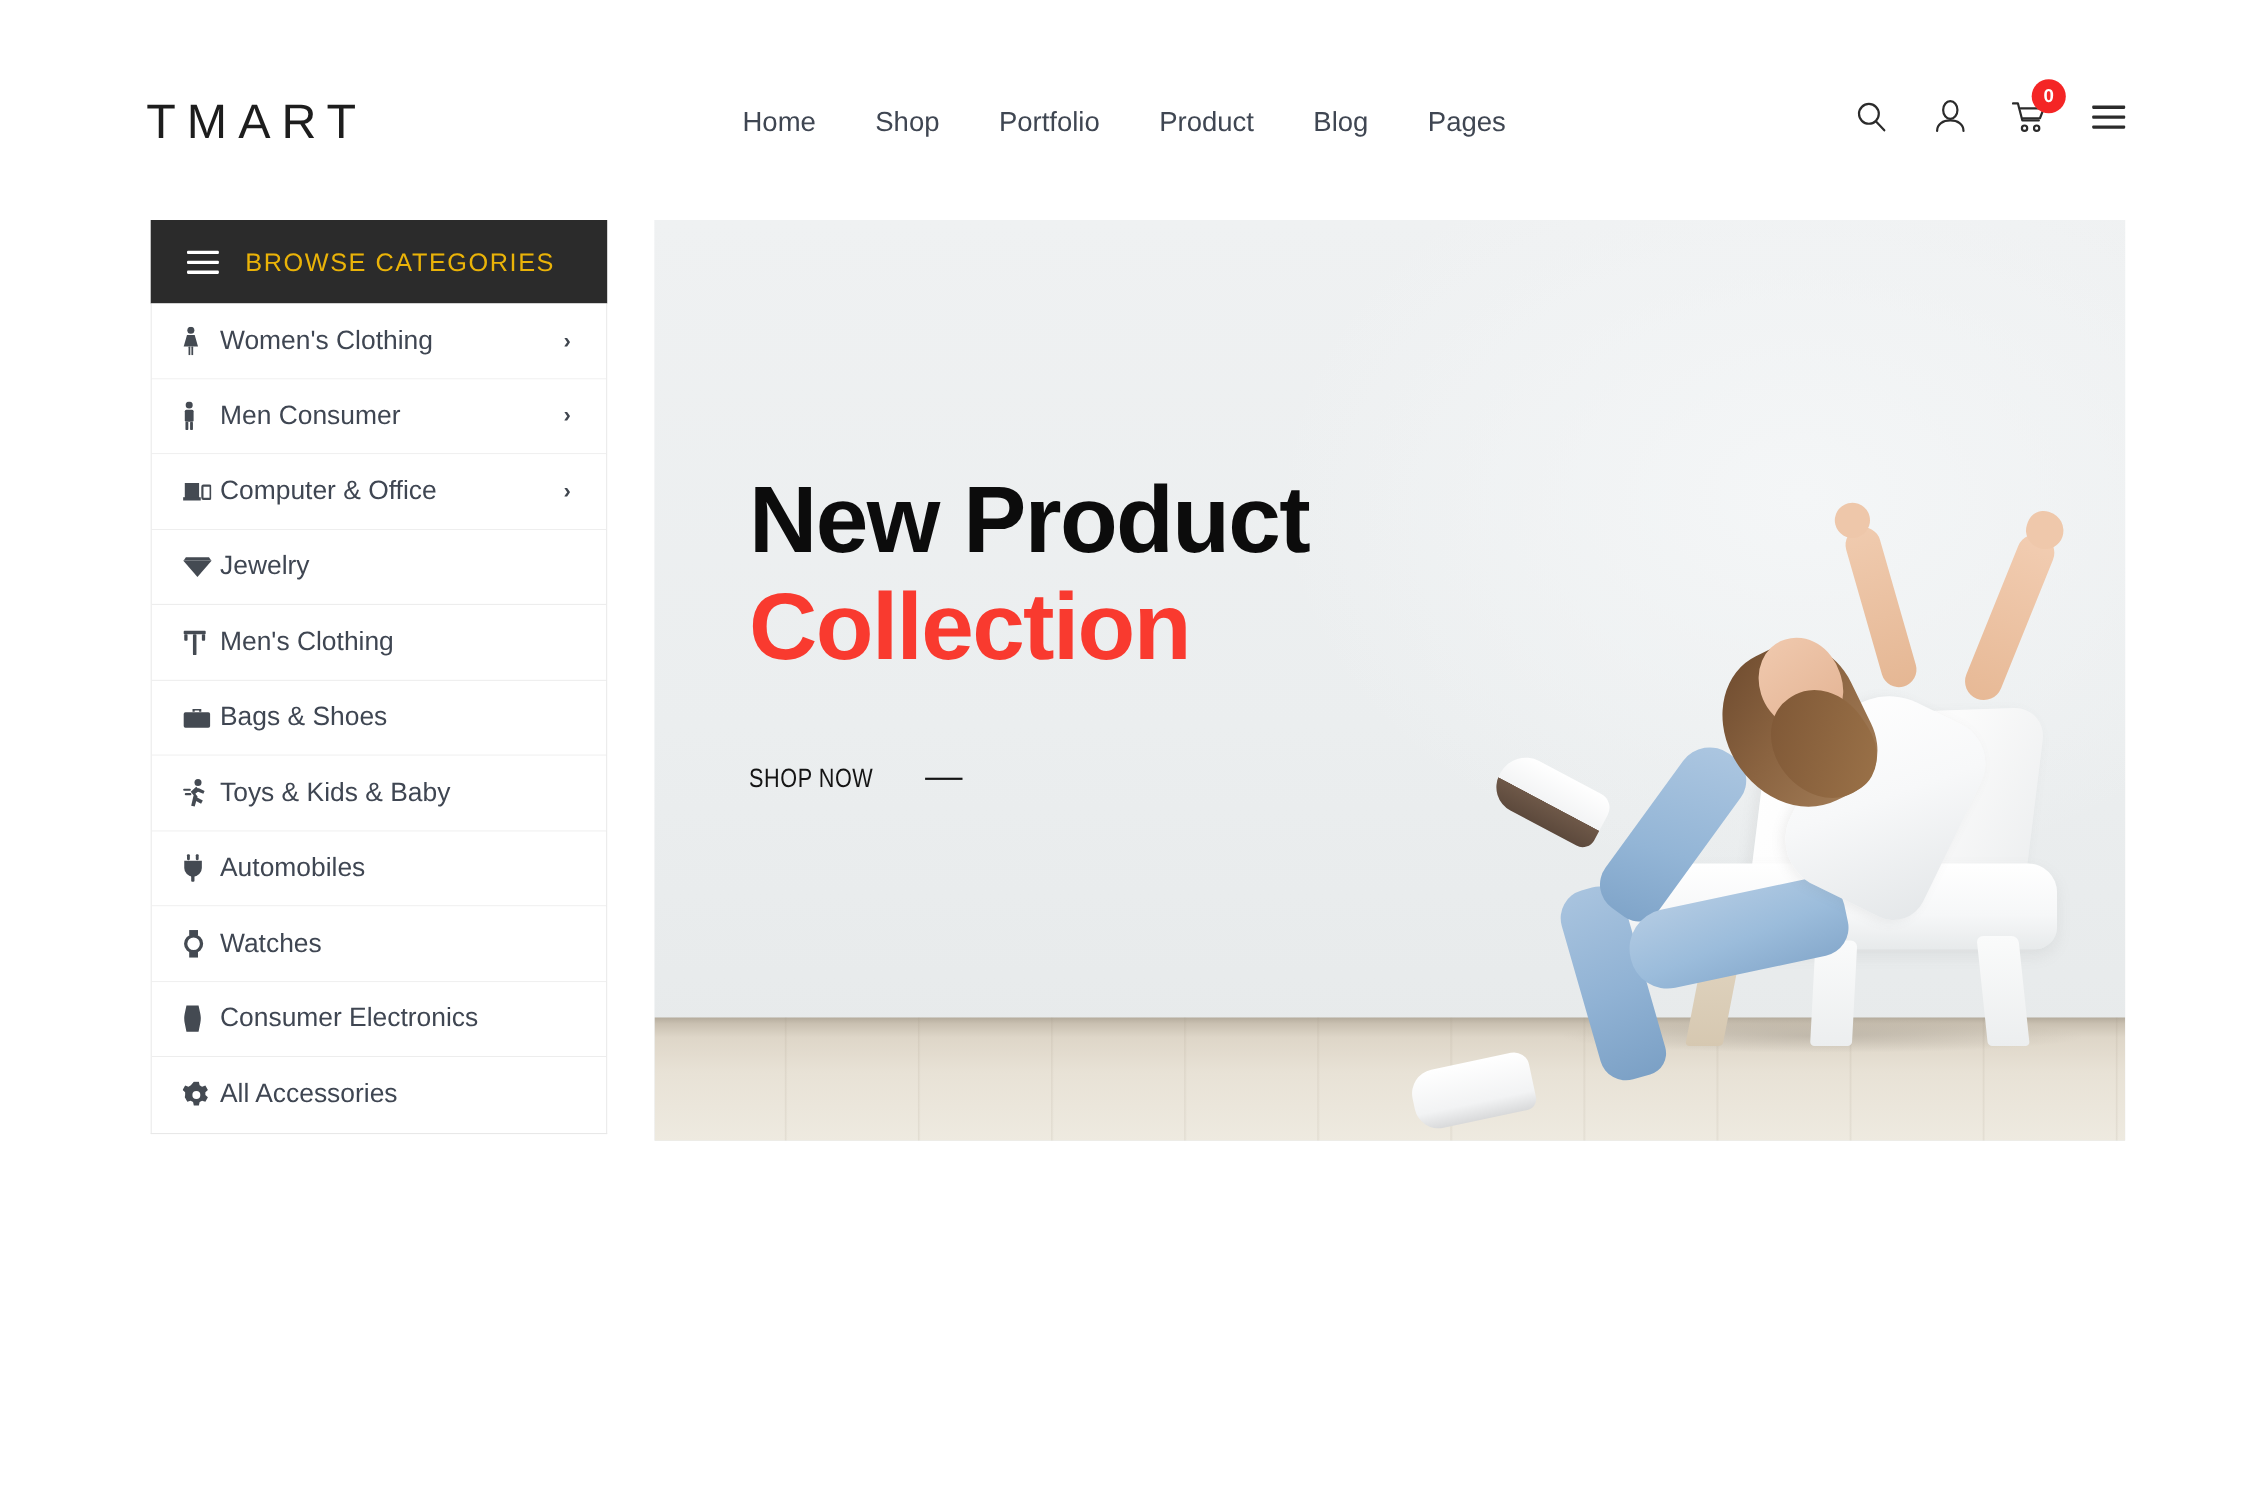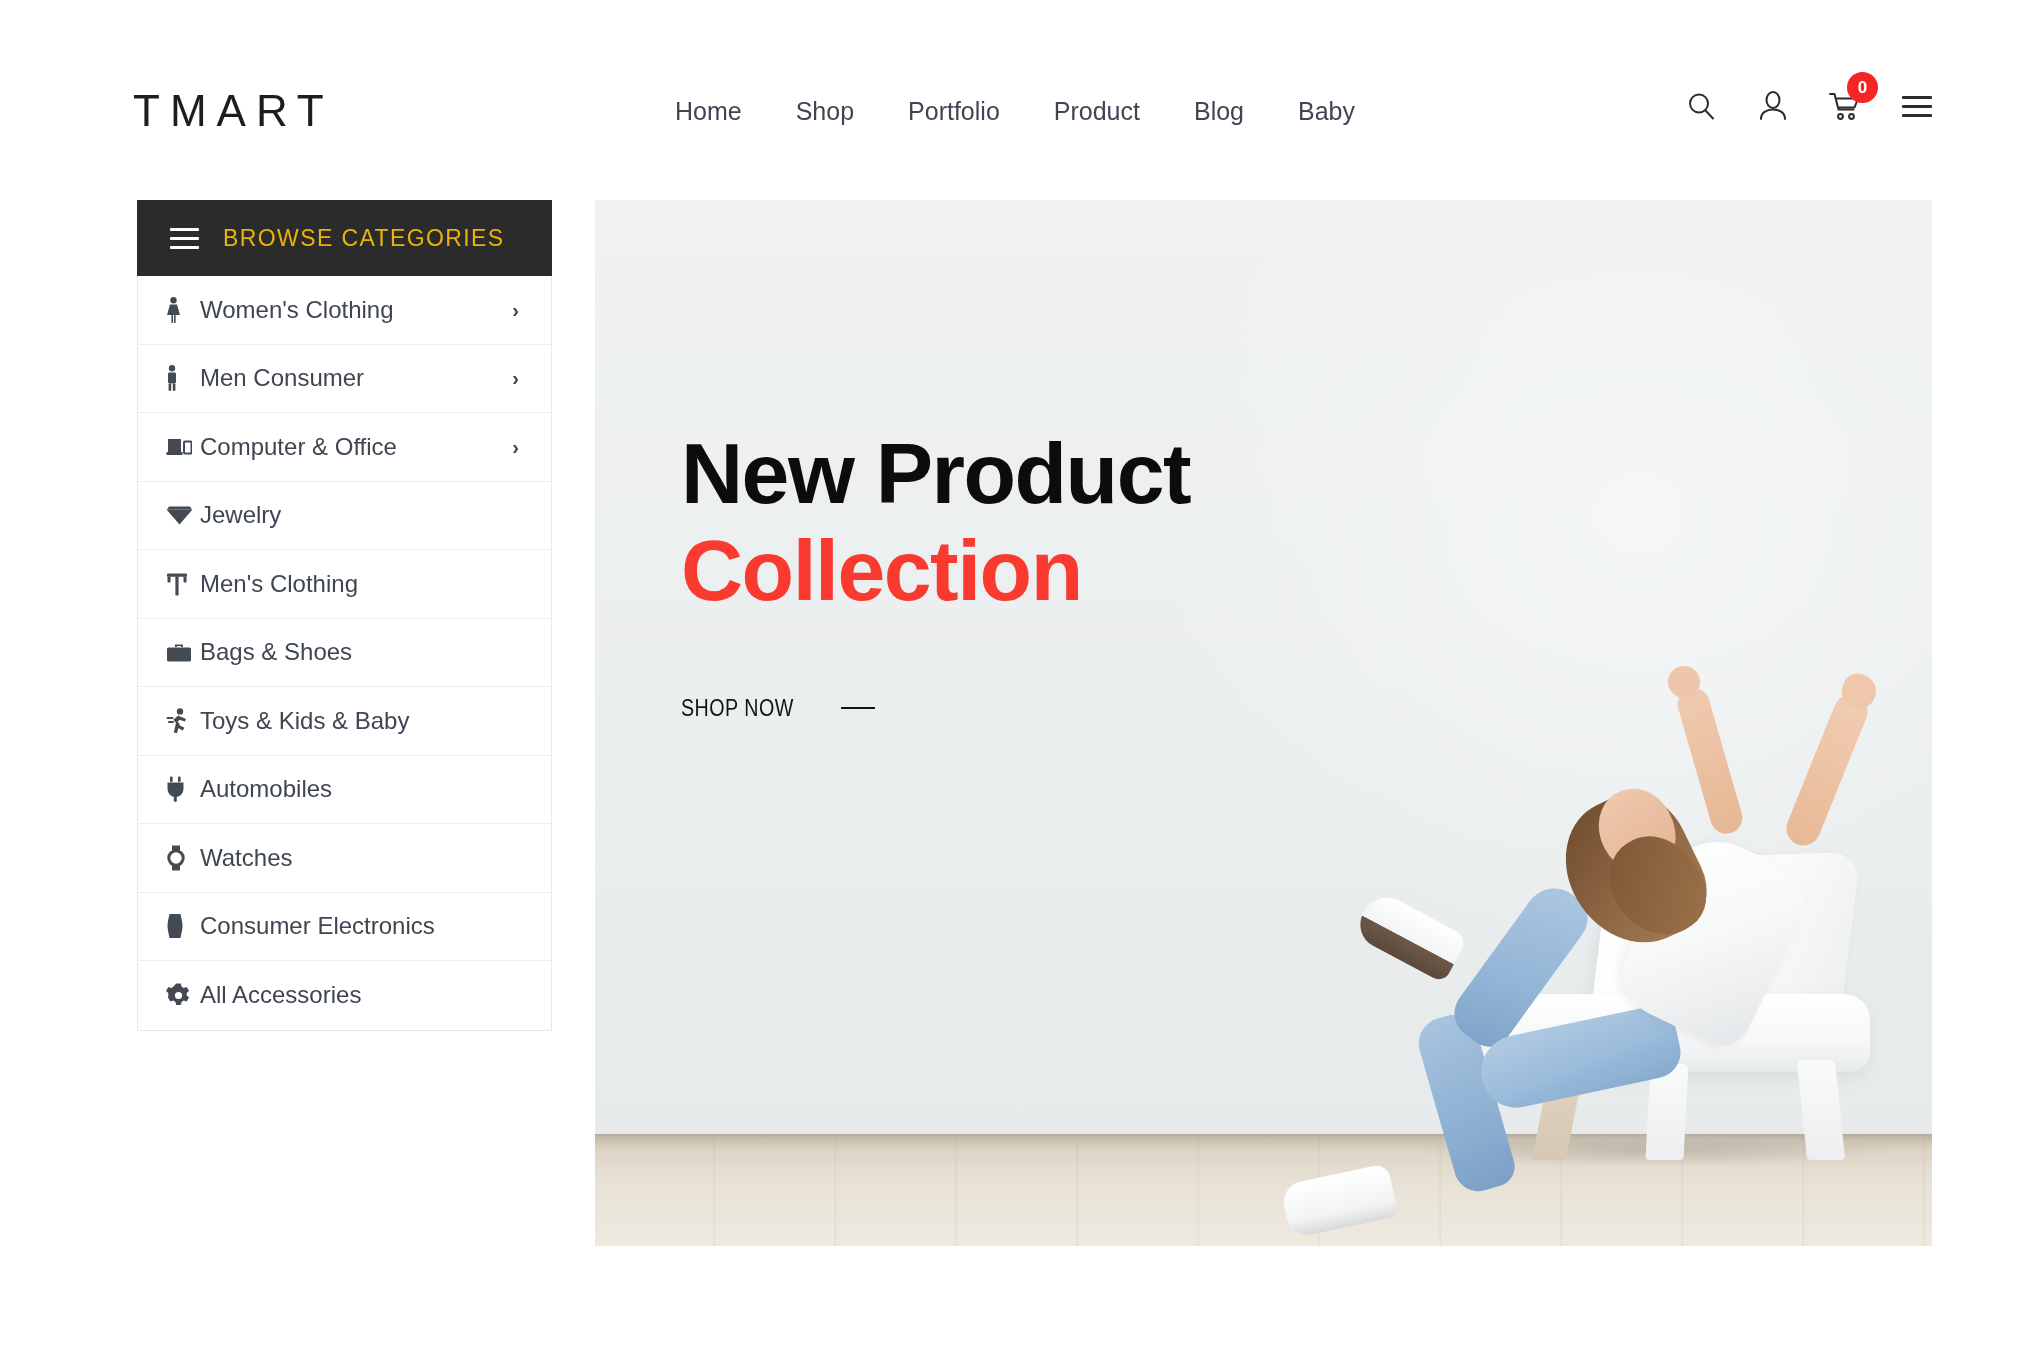--- a/index.html
+++ b/index.html
@@ -198,21 +198,21 @@
     margin-right: 6px;
   }
   .cat-arrow.hidden { visibility: hidden; }
 
   
   .hero {
     position: absolute;
     left: 595px;
     top: 200px;
     width: 1337px;
-    height: 1046px;
+    height: 837px;
     overflow: hidden;
     background: #eef0f1;
   }
 
   
   .hero-wall {
     position: absolute;
     inset: 0;
     background:
       radial-gradient(ellipse 60% 70% at 78% 30%, #f4f6f7 0%, rgba(244,246,247,0) 60%),
@@ -487,21 +487,21 @@
   <header class="header">
 
     <div class="logo">TMART</div>
 
     <nav class="main-nav">
       <div class="nav-item">Home</div>
       <div class="nav-item">Shop</div>
       <div class="nav-item">Portfolio</div>
       <div class="nav-item">Product</div>
       <div class="nav-item">Blog</div>
-      <div class="nav-item">Baby</div>
+      <div class="nav-item">Pages</div>
     </nav>
 
     <div class="header-icons">
 
       <div class="hicon">
         <svg width="32" height="32" viewBox="0 0 32 32" fill="none">
           <circle cx="14" cy="13.5" r="9" stroke="#2b2b2b" stroke-width="2"></circle>
           <line x1="20.5" y1="20.5" x2="28" y2="28.5" stroke="#2b2b2b" stroke-width="2" stroke-linecap="round"></line>
         </svg>
       </div>

